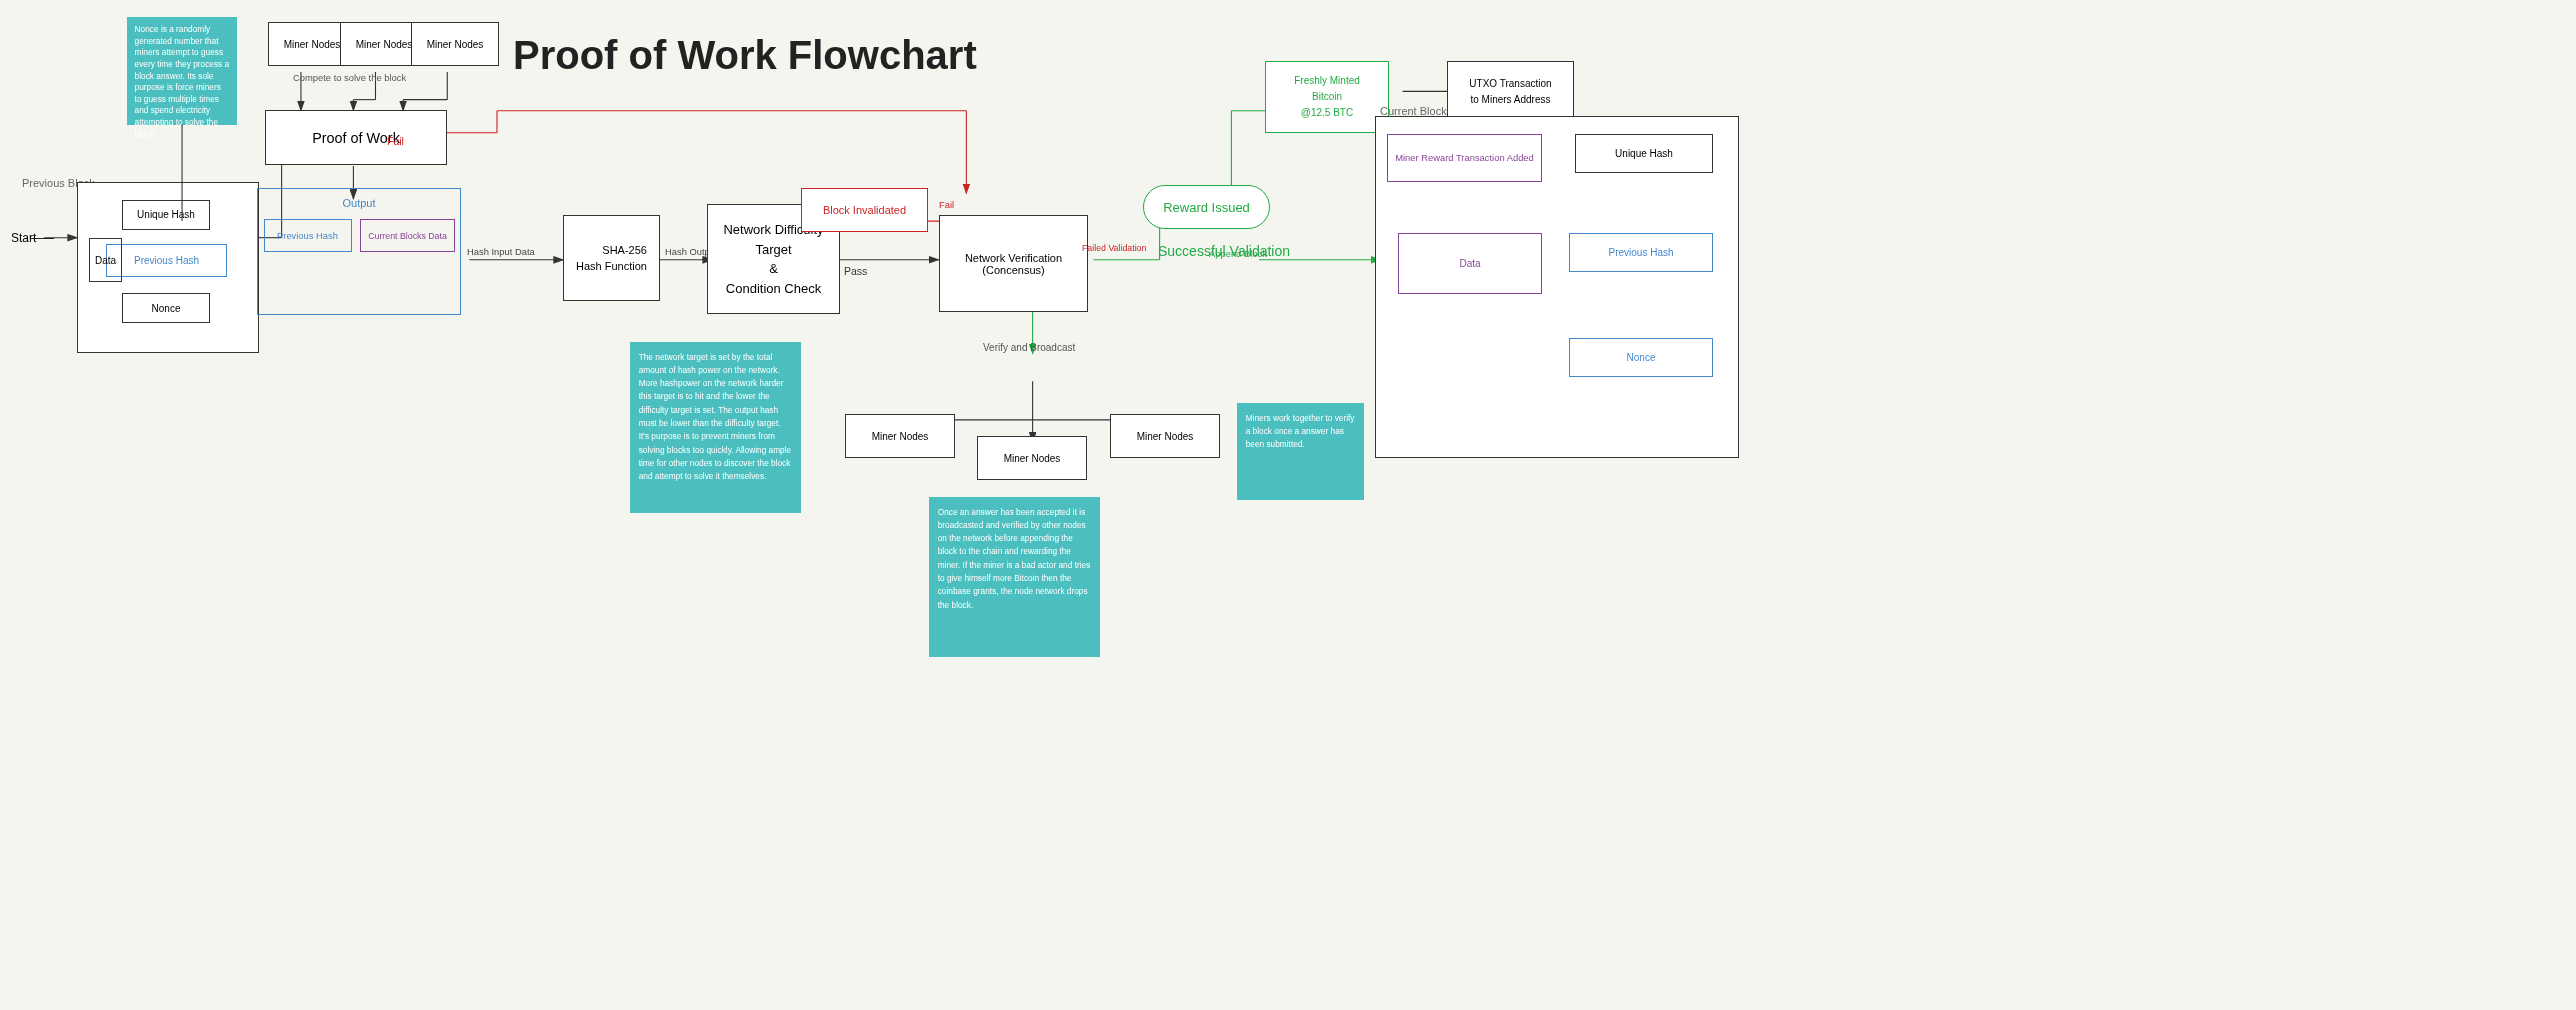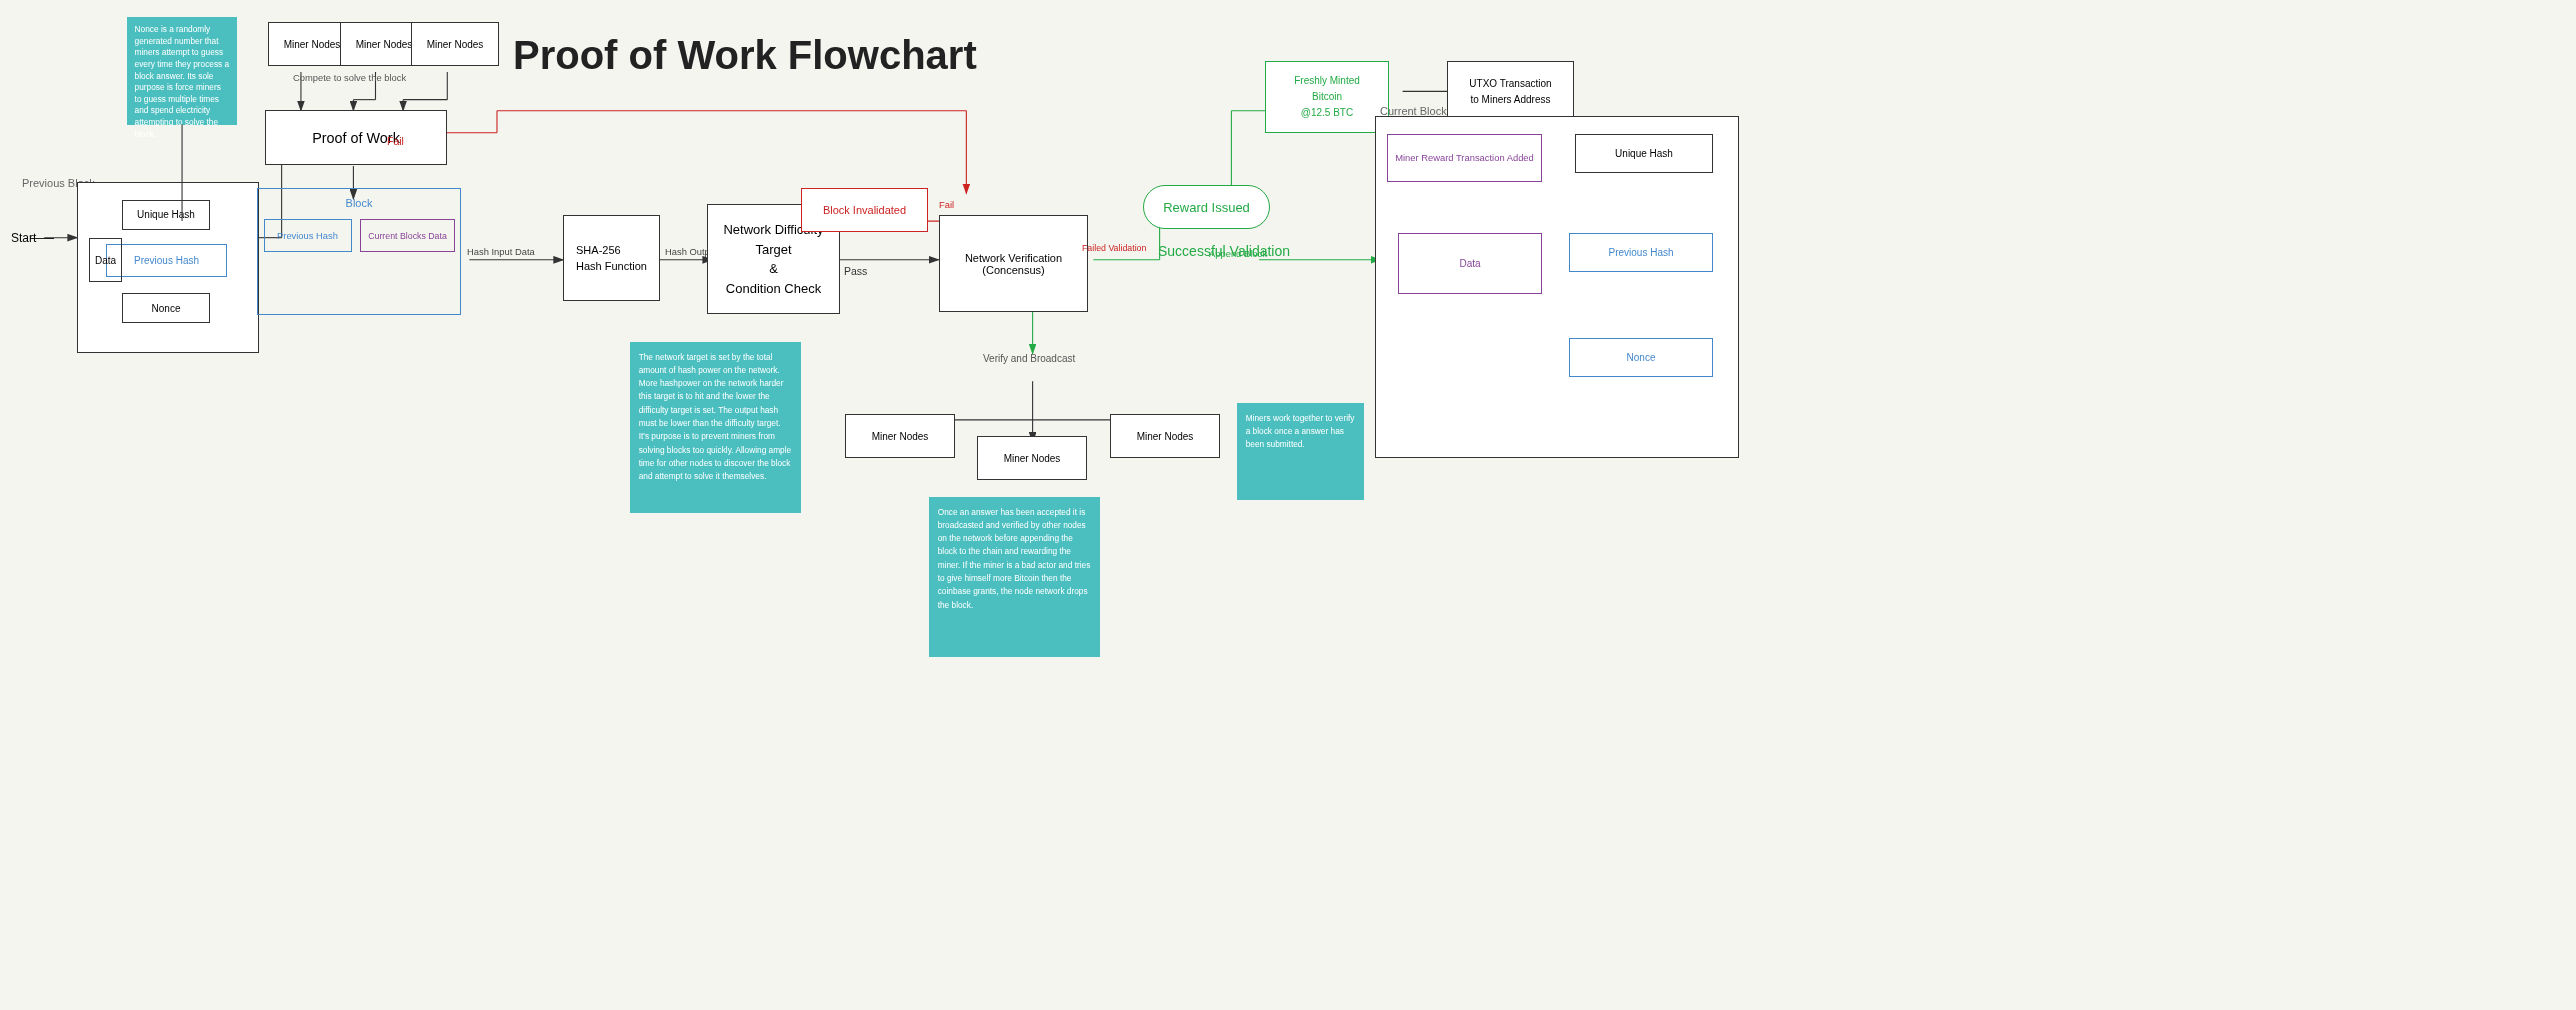--- a/index.html
+++ b/index.html
@@ -141,30 +141,30 @@
 
 <div class="box" style="left:268px; top:22px; width:88px; height:44px; font-size:10px;">Miner Nodes</div>
 <div class="box" style="left:340px; top:22px; width:88px; height:44px; font-size:10px;">Miner Nodes</div>
 <div class="box" style="left:411px; top:22px; width:88px; height:44px; font-size:10px;">Miner Nodes</div>
 <div style="position:absolute; top:72px; left:293px; font-size:9.4px; color:#555;">Compete to solve the block</div>
 
 <div class="box" style="left:265px; top:110px; width:182px; height:55px; font-size:14.4px;">Proof of Work</div>
 
 <div style="position:absolute; left:257px; top:188px; width:204px; height:127px; border:1.1px solid #4488cc;">
 
-  <div style="position:absolute; top:8.3px; left:0; right:0; text-align:center; font-size:11px; color:#4488cc;">Block</div>
+  <div style="position:absolute; top:8.3px; left:0; right:0; text-align:center; font-size:11px; color:#4488cc;">Output</div>
 
   <div style="position:absolute; top:30px; left:5.5px; width:88px; height:33px; border:1.1px solid #4488cc; display:flex; align-items:center; justify-content:center; font-size:9.4px; color:#4488cc;">Previous Hash</div>
 
   <div style="position:absolute; top:30px; left:102px; width:95px; height:33px; border:1.1px solid #884499; display:flex; align-items:center; justify-content:center; font-size:8.8px; color:#884499; text-align:center;">Current Blocks Data</div>
 
 </div>
 <div style="position:absolute; top:246px; left:467px; font-size:9.4px; color:#444;">Hash Input Data</div>
 
-<div class="box" style="left:563px; top:215px; width:97px; height:86px; font-size:11px; text-align:left; line-height:1.5;">
+<div class="box" style="left:563px; top:215px; width:97px; height:86px; font-size:11px; text-align:right; line-height:1.5;">
   SHA-256<br>Hash Function
 </div>
 <div style="position:absolute; top:246px; left:665px; font-size:9.4px; color:#444;">Hash Output</div>
 
 <div class="box" style="left:707px; top:204px; width:133px; height:110px; font-size:13px; line-height:1.5; padding:7px;">
   Network Difficulty<br>Target<br>&amp;<br>Condition Check
 </div>
 
 <div style="position:absolute; top:265px; left:844px; font-size:10.5px; color:#333;">Pass</div>
 
@@ -193,21 +193,21 @@
 <div class="box-green-border box" style="left:1265px; top:61px; width:124px; height:72px; font-size:10px; line-height:1.6;">
   Freshly Minted<br>Bitcoin<br>@12.5 BTC
 </div>
 
 <div class="box" style="left:1447px; top:61px; width:127px; height:61px; font-size:10px; line-height:1.6;">
   UTXO Transaction<br>to Miners Address
 </div>
 
 <div style="position:absolute; top:248px; left:1209px; font-size:9.4px; color:#22aa44;">Append Block</div>
 
-<div style="position:absolute; top:342px; left:983px; font-size:10px; color:#555;margin-top:11px;">Verify and Broadcast</div>
+<div style="position:absolute; top:342px; left:983px; font-size:10px; color:#555;">Verify and Broadcast</div>
 
 <div class="box" style="left:845px; top:414px; width:110px; height:44px; font-size:10px;">Miner Nodes</div>
 <div class="box" style="left:977px; top:436px; width:110px; height:44px; font-size:10px;">Miner Nodes</div>
 <div class="box" style="left:1110px; top:414px; width:110px; height:44px; font-size:10px;">Miner Nodes</div>
 
 <div class="box-teal" style="position:absolute; top:497px; left:917px; width:171px; height:160px; padding:7.7px; font-size:8.3px; line-height:1.6; text-align:left;margin-left:12px;">Once an answer has been accepted it is broadcasted and verified by other nodes on the network before appending the block to the chain and rewarding the miner.
 
 If the miner is a bad actor and tries to give himself more Bitcoin then the coinbase grants, the node network drops the block.</div>
 <div class="box-teal" style="position:absolute; top:403px; left:1237px; width:127px; height:97px; padding:7.7px; font-size:8.3px; line-height:1.6; text-align:left;">Miners work together to verify a block once a answer has been submitted.</div>
 

